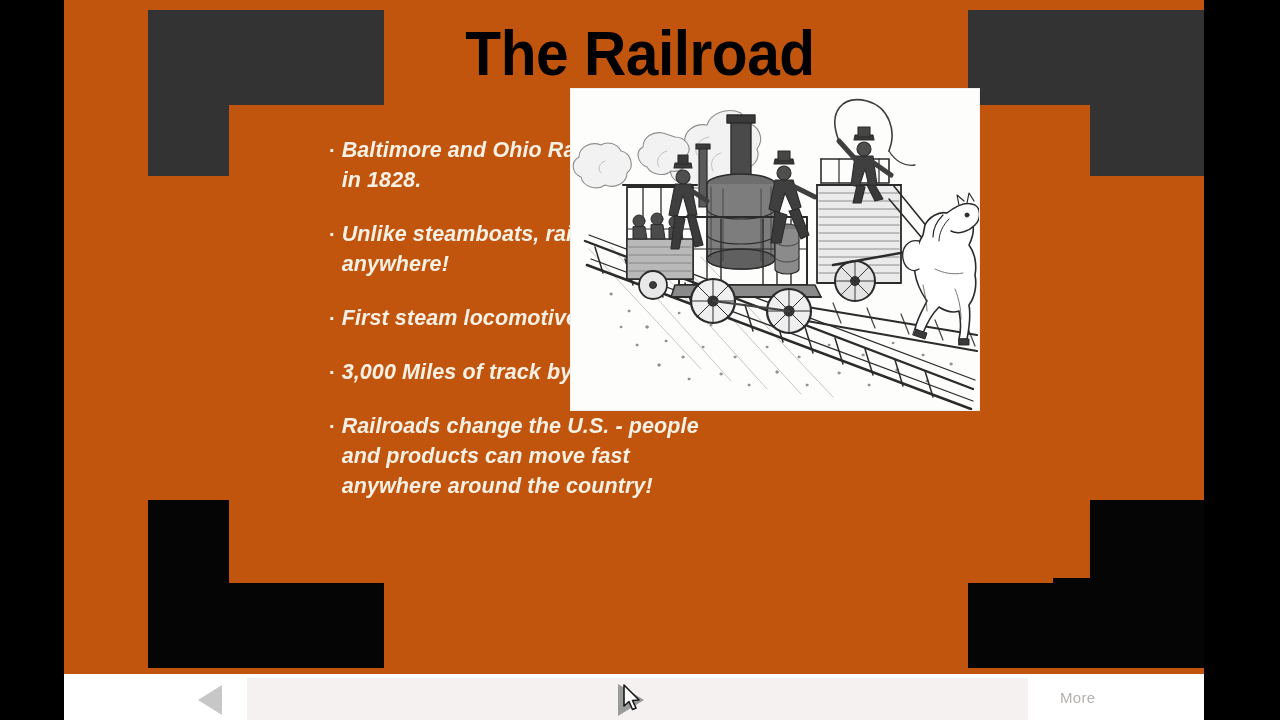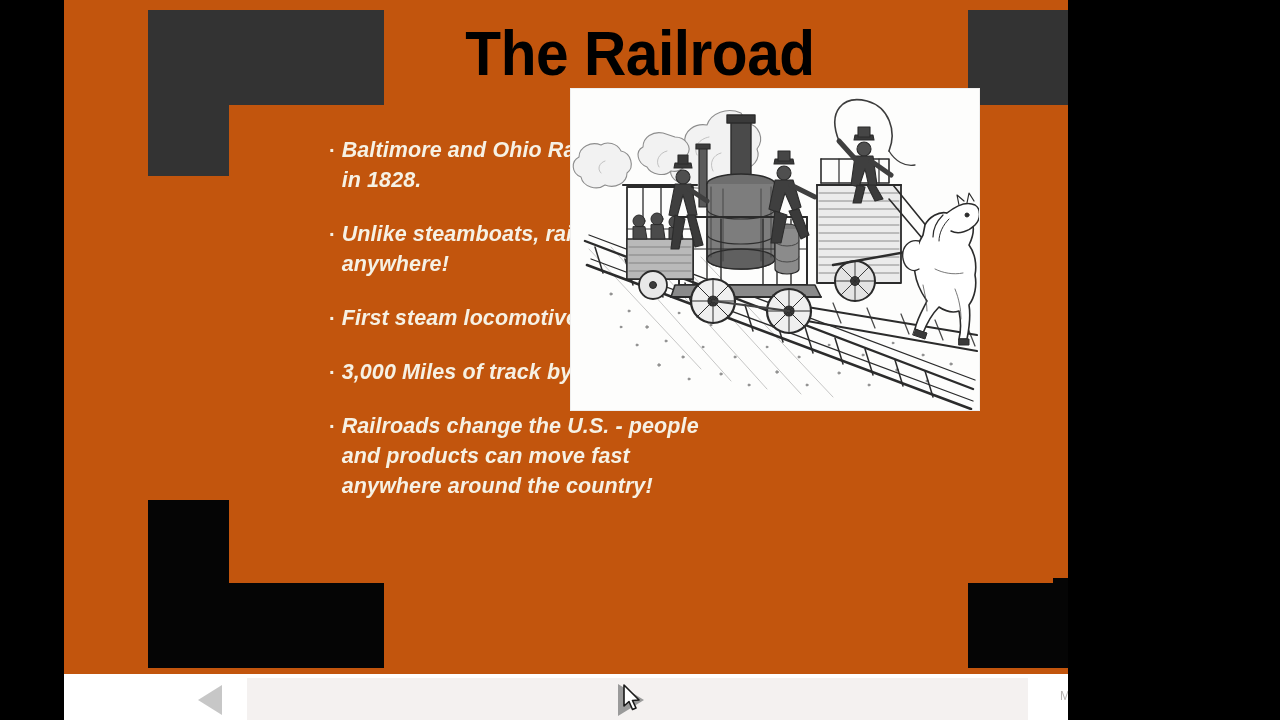--- a/index.html
+++ b/index.html
@@ -9,21 +9,21 @@
   }
   body {
     width: 1280px;
     height: 720px;
     overflow: hidden;
     font-family: "Liberation Sans", sans-serif;
   }
 
   #viewport {
     position: relative;
-    width: 1068px;
+    width: 1204px;
     height: 720px;
     background: #0c4a6e;
     overflow: hidden;
   }
 
   
   #slide-stage {
     position: absolute;
     left: 64px;
     top: 0px;
@@ -179,21 +179,21 @@
   #mouse-cursor {
     position: absolute;
     left: 622px;
     top: 684px;
     z-index: 14;
   }
   #more-button {
     position: absolute;
     left: 1060px;
     top: 689px;
-    font-size: 12px;
+    font-size: 15px;
     color: #b5b2b0;
     font-family: "Liberation Sans", sans-serif;
     z-index: 12;
     letter-spacing: 0.3px;
   }
 
   
   .letterbox {
     position: absolute;
     top: 0;

